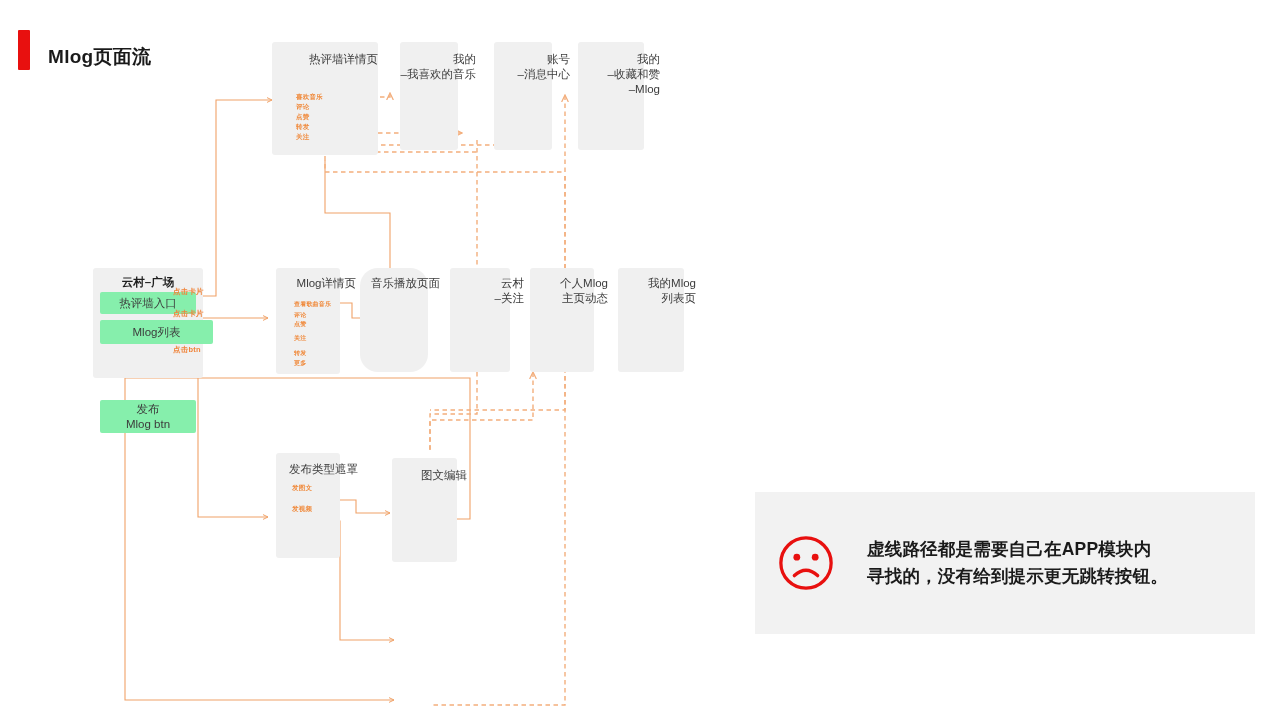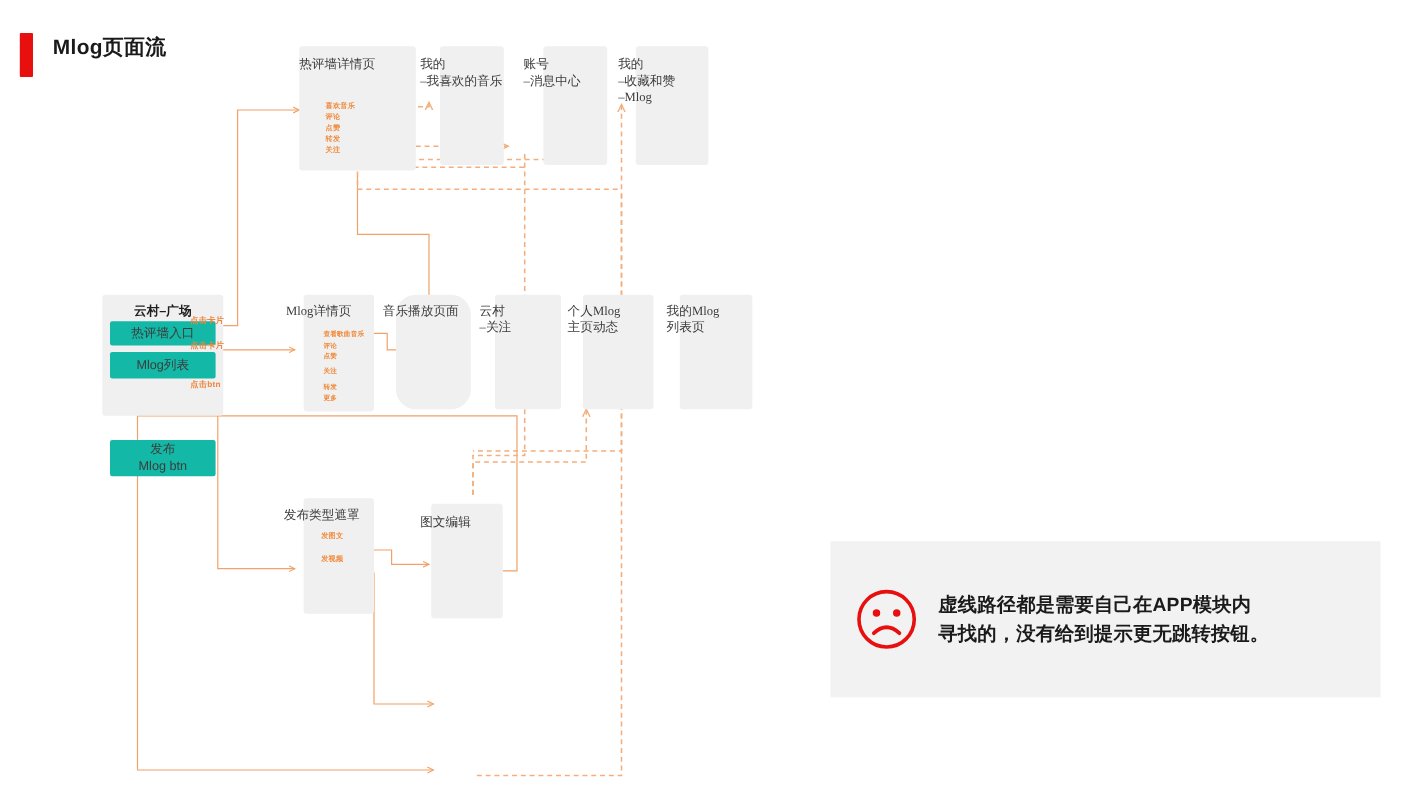--- a/index.html
+++ b/index.html
@@ -4,50 +4,50 @@
 <style>
   html,body{margin:0;padding:0;}
   body{
     width:1280px;height:720px;background:#ffffff;
     font-family:"Liberation Sans","DejaVu Sans",sans-serif;
     overflow:hidden;position:relative;
   }
   #stage{position:absolute;left:0;top:0;width:1280px;height:720px;}
 
   
-  #title-bar{position:absolute;left:18px;top:30px;display:flex;align-items:flex-start;}
+  #title-bar{position:absolute;left:18px;top:30px;display:flex;align-items:flex-end;}
   #title-accent{width:12px;height:40px;background:#e8100f;border-radius:1px;}
   #title-text{
     margin-left:18px;font-size:19px;font-weight:bold;color:#1a1a1a;
     letter-spacing:.3px;white-space:nowrap;
   }
 
   
   #wires{position:absolute;left:0;top:0;width:1280px;height:720px;pointer-events:none;}
 
   
   .card{
     position:absolute;background:#f0f0f0;border-radius:3px;
     box-sizing:border-box;
   }
   .card-title{
-    position:absolute;left:0;right:0;text-align:left;
-    font-size:11.5px;color:#3c3c3c;line-height:15px;white-space:pre-line;font-family:Liberation Serif, serif;
+    position:absolute;left:0;right:0;text-align:right;
+    font-size:11.5px;color:#3c3c3c;line-height:15px;white-space:pre-line;
   }
 
   
   .ilabel{
     position:absolute;font-size:6px;color:#f08a3c;font-weight:bold;
     white-space:nowrap;letter-spacing:.2px;line-height:8px;
   }
   .ilabel-md{font-size:6.5px;}
 
   
   .subbox{
-    position:absolute;background:#14b8a6;border-radius:2px;
+    position:absolute;background:#86efac;border-radius:2px;
     display:flex;align-items:center;justify-content:center;
     font-size:11.5px;color:#3c3c3c;line-height:15px;text-align:center;
     white-space:pre-line;box-sizing:border-box;
   }
   .group-head{
     position:absolute;left:0;right:0;text-align:center;
     font-size:11.5px;font-weight:bold;color:#1f1f1f;
   }
 
   
@@ -57,21 +57,21 @@
   }
 
   
   #callout{
     position:absolute;left:755px;top:492px;width:500px;height:142px;
     background:#f2f2f2;display:flex;align-items:center;box-sizing:border-box;
     padding-left:22px;
   }
   #callout-icon{flex:0 0 auto;width:58px;height:58px;}
   #callout-text{
-    margin-left:18px;font-size:17.5px;font-weight:bold;color:#1a1a1a;
+    margin-left:32px;font-size:17.5px;font-weight:bold;color:#1a1a1a;
     line-height:27px;white-space:pre-line;letter-spacing:.2px;
   }
 </style>
 </head>
 <body>
 
 <div id="stage">
 
   <div id="title-bar">
     <div id="title-accent"></div>
@@ -127,21 +127,21 @@
 
       <path d="M565,176 L565,705 L432,705"></path>
 
       <path d="M430,450 L430,420 L533,420 L533,372" marker-end="url(#ard)"></path>
     </g>
   </svg>
 
   <div class="card" style="left:93px;top:268px;width:110px;height:110px;">
     <div class="group-head" style="top:7px;">云村–广场</div>
     <div class="subbox" style="left:7px;top:24px;width:96px;height:22px;">热评墙入口</div>
-    <div class="subbox" style="left:7px;top:52px;width:96px;height:24px;">Mlog列表</div>
+    <div class="subbox" style="left:7px;top:52px;width:113px;height:24px;">Mlog列表</div>
     <div class="subbox" style="left:7px;top:84px;width:96px;height:33px;margin-top:48px;">发布
 Mlog btn</div>
   </div>
 
   <div class="edge-label" style="left:173px;top:287px;">点击卡片</div>
   <div class="edge-label" style="left:173px;top:309px;">点击卡片</div>
   <div class="edge-label" style="left:173px;top:345px;">点击btn</div>
 
   <div class="card" style="left:272px;top:42px;width:106px;height:113px;">
     <div class="card-title" style="top:10px;">热评墙详情页</div>

